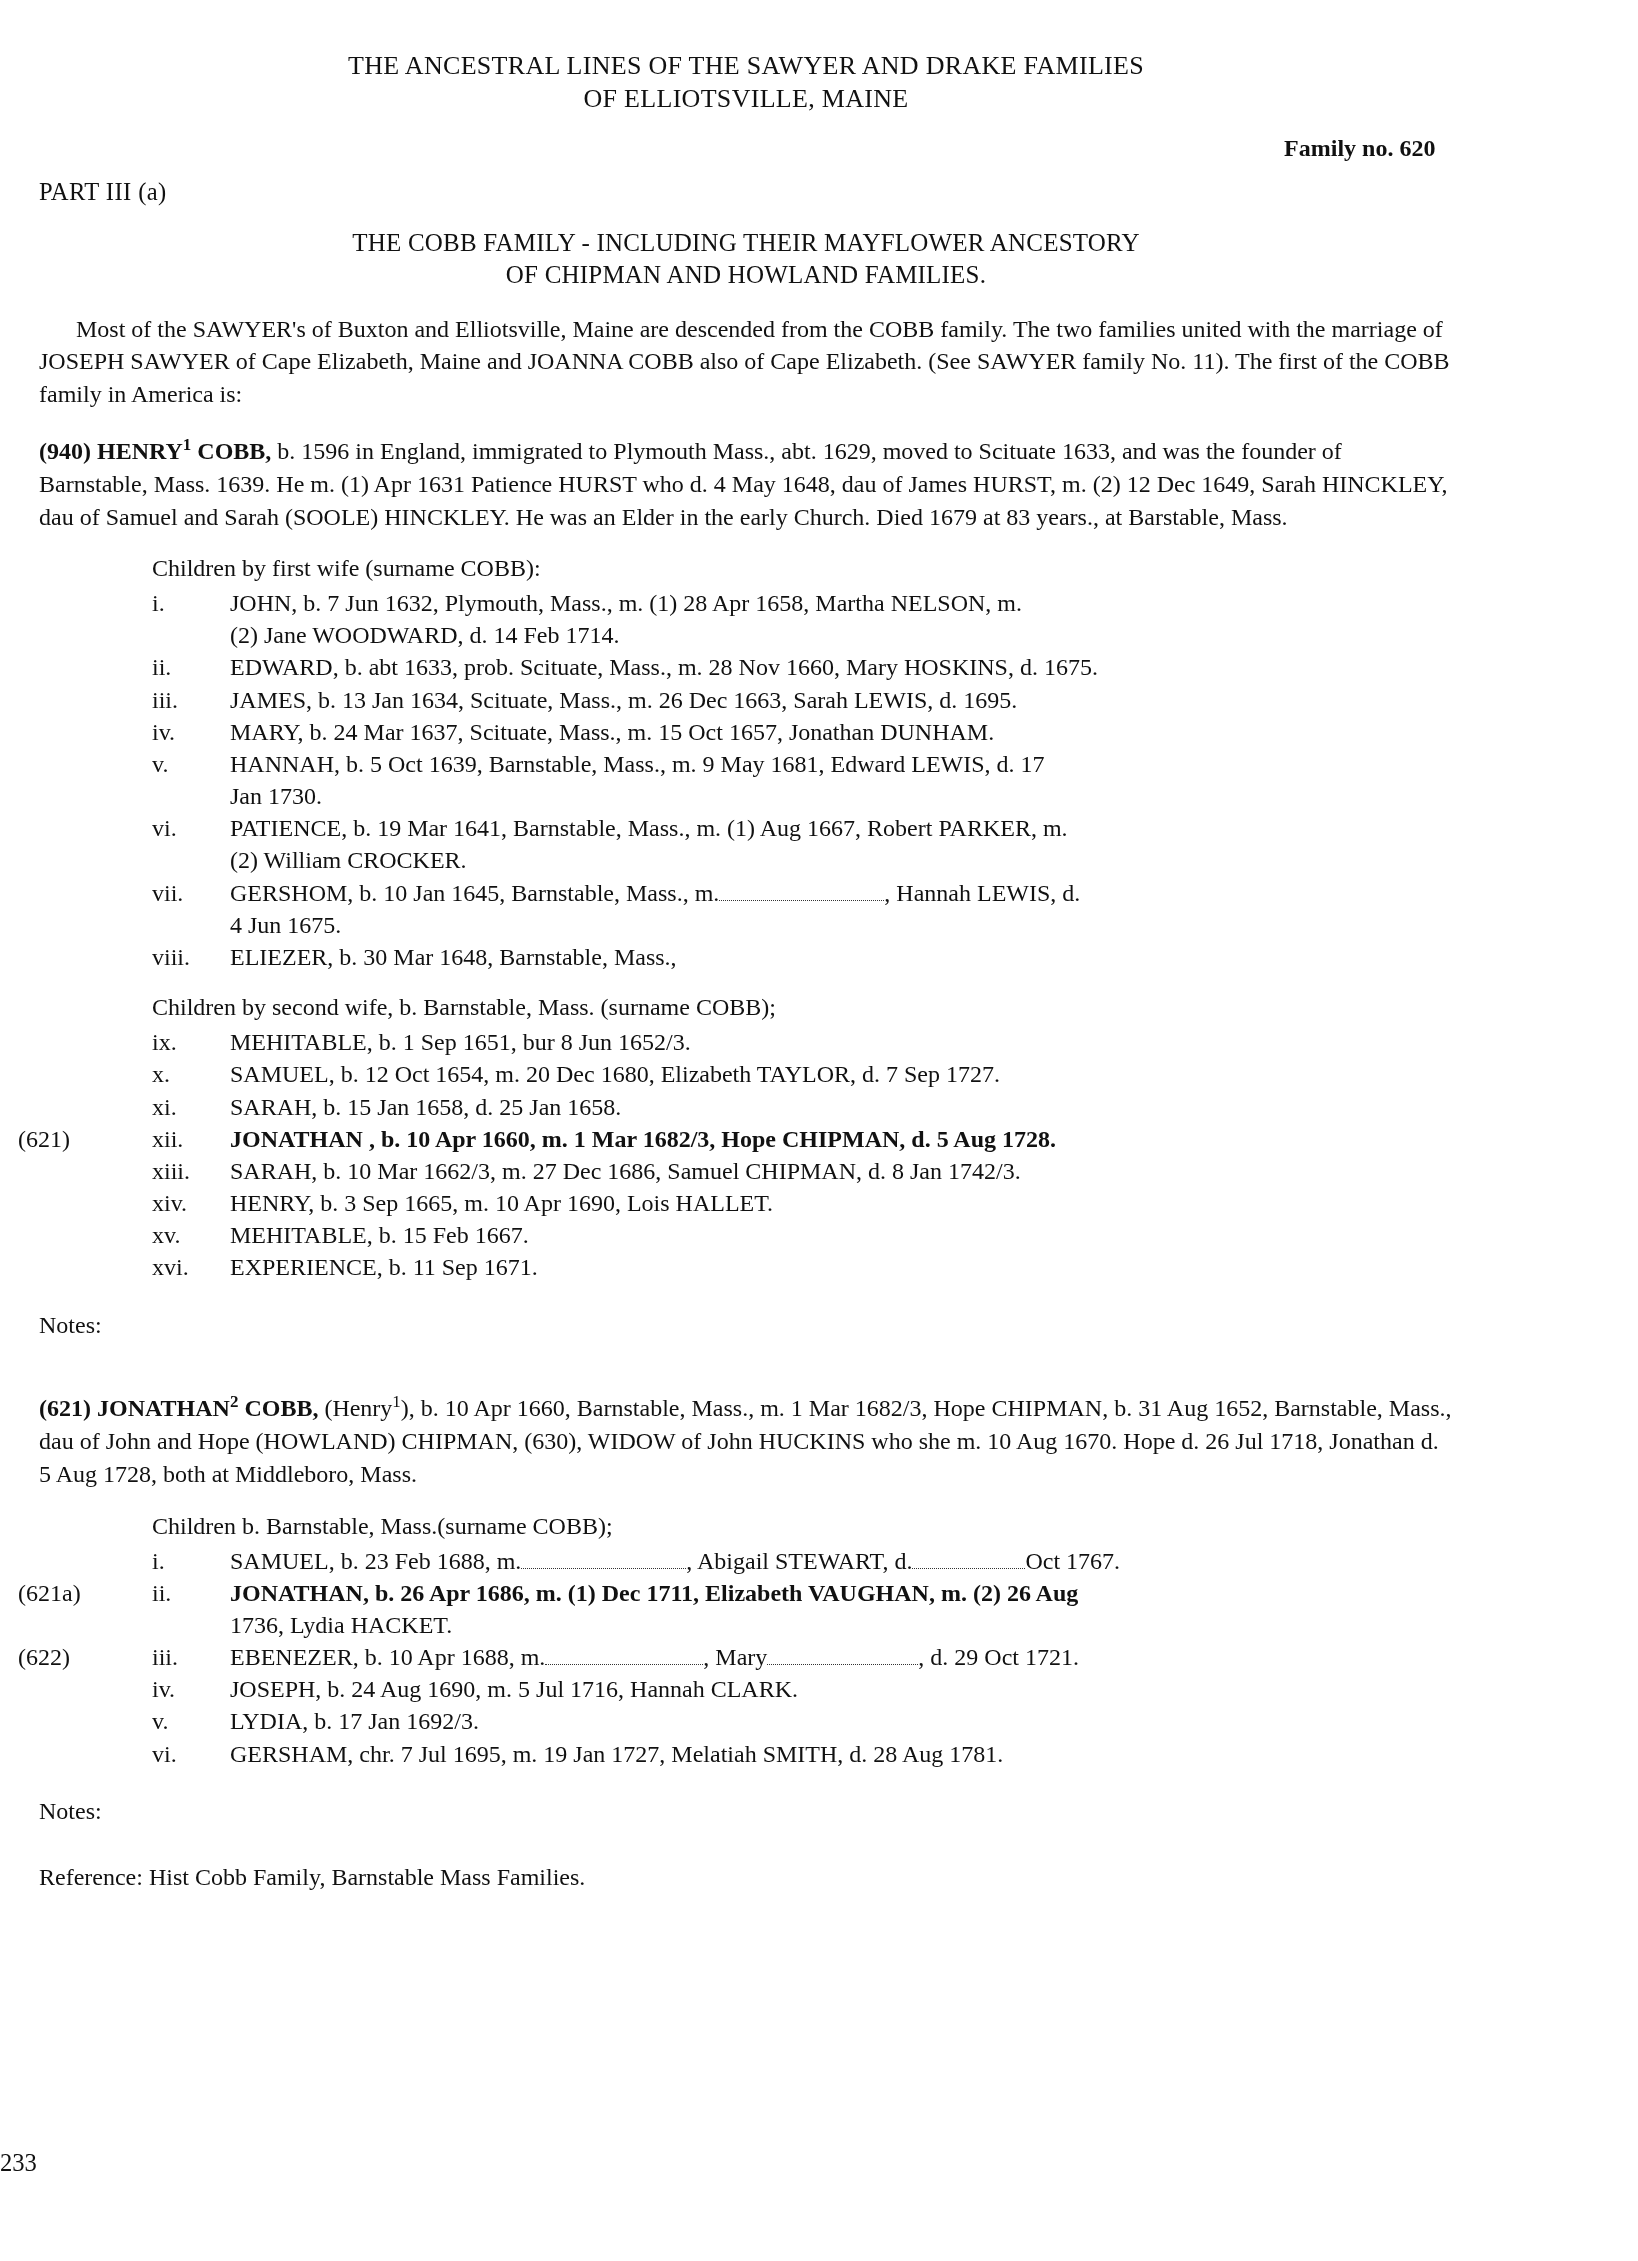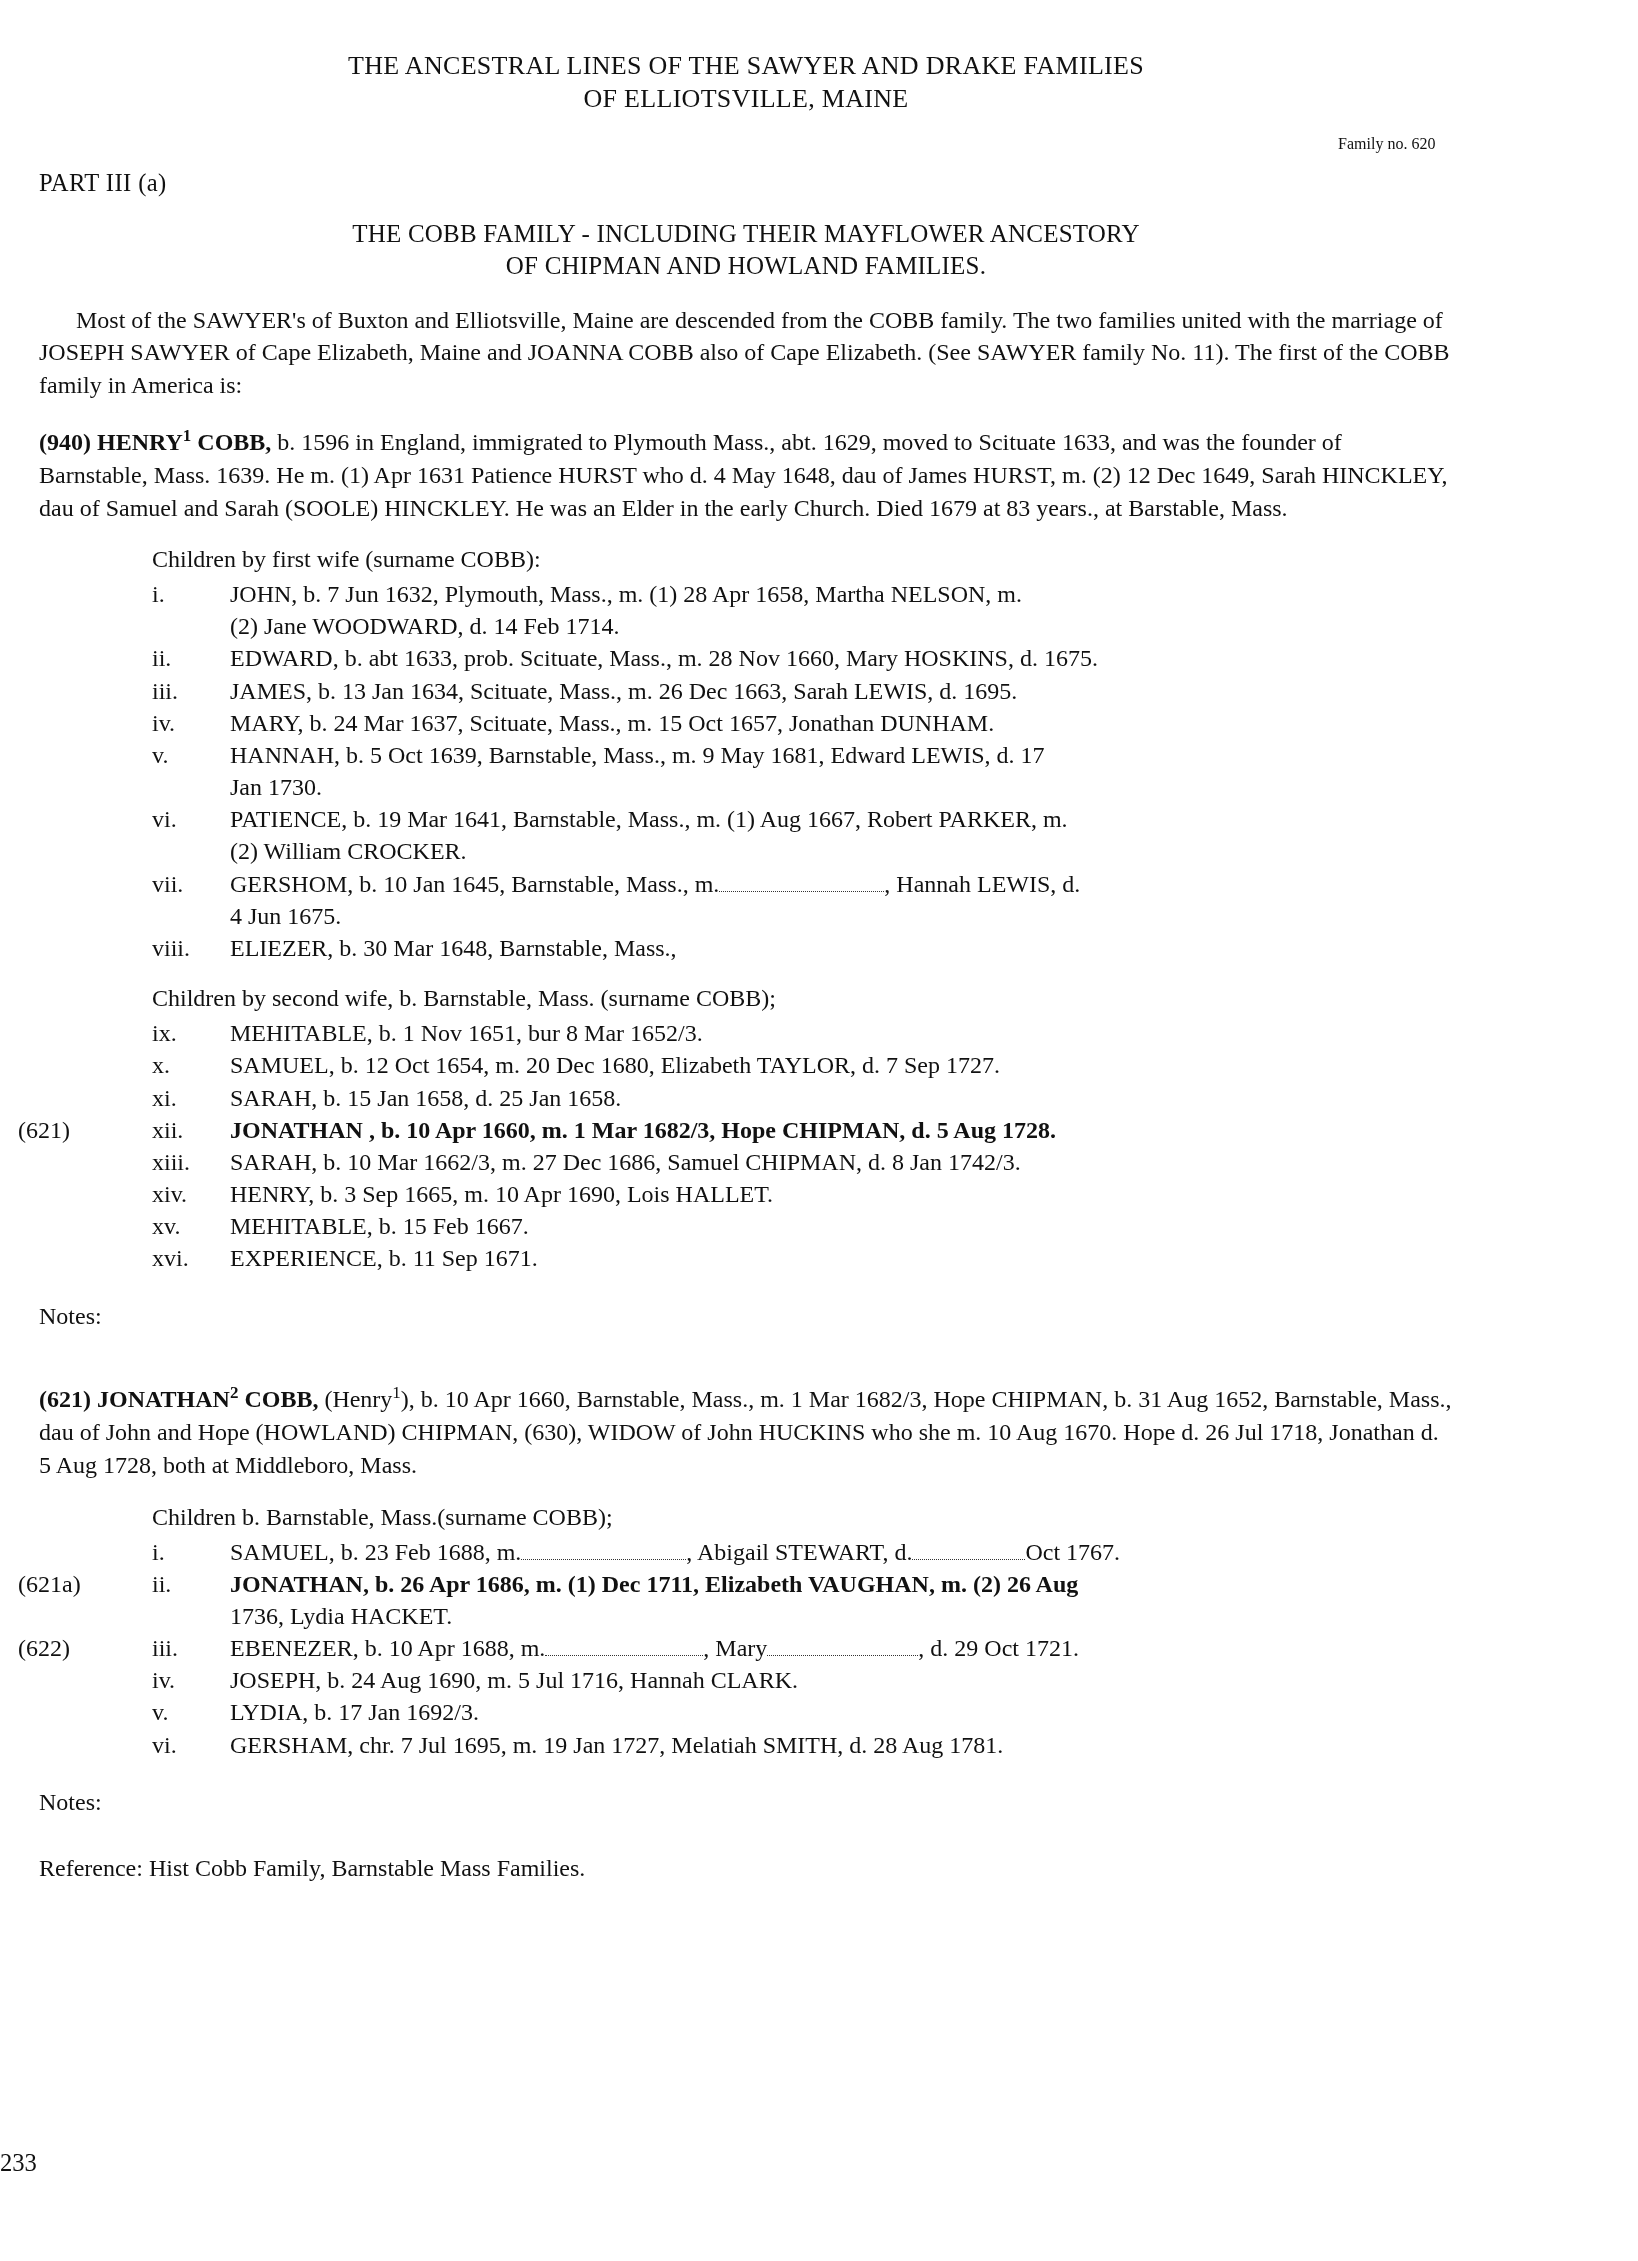--- a/index.html
+++ b/index.html
@@ -34,23 +34,24 @@
   .title-block {
     text-align: center;
     font-size: 26px;
     line-height: 1.28;
     letter-spacing: 0.3px;
   }
   .title-line { display: block; }
 
   .family-no {
     text-align: right;
-    font-size: 16px;
+    font-size: 24px;
     margin-top: 19.7px;
     padding-right: 17.6px;
+    font-weight: bold;
   }
 
   .part-line {
     font-size: 24.6px;
     margin-top: 15.5px;
     letter-spacing: 0.4px;
   }
 
   .subtitle-block {
     text-align: center;
@@ -238,21 +239,21 @@
         <span class="child-text">ELIEZER, b. 30 Mar 1648, Barnstable, Mass.,</span>
       </div>
     </div>
 
     <div class="children-block">
       <div class="children-heading">Children by second wife, b. Barnstable, Mass. (surname COBB);</div>
 
       <div class="child-row">
         <span class="marker"></span>
         <span class="roman">ix.</span>
-        <span class="child-text">MEHITABLE, b. 1 Nov 1651, bur 8 Mar 1652/3.</span>
+        <span class="child-text">MEHITABLE, b. 1 Sep 1651, bur 8 Jun 1652/3.</span>
       </div>
 
       <div class="child-row">
         <span class="marker"></span>
         <span class="roman">x.</span>
         <span class="child-text">SAMUEL, b. 12 Oct 1654, m. 20 Dec 1680, Elizabeth TAYLOR, d. 7 Sep 1727.</span>
       </div>
 
       <div class="child-row">
         <span class="marker"></span>

